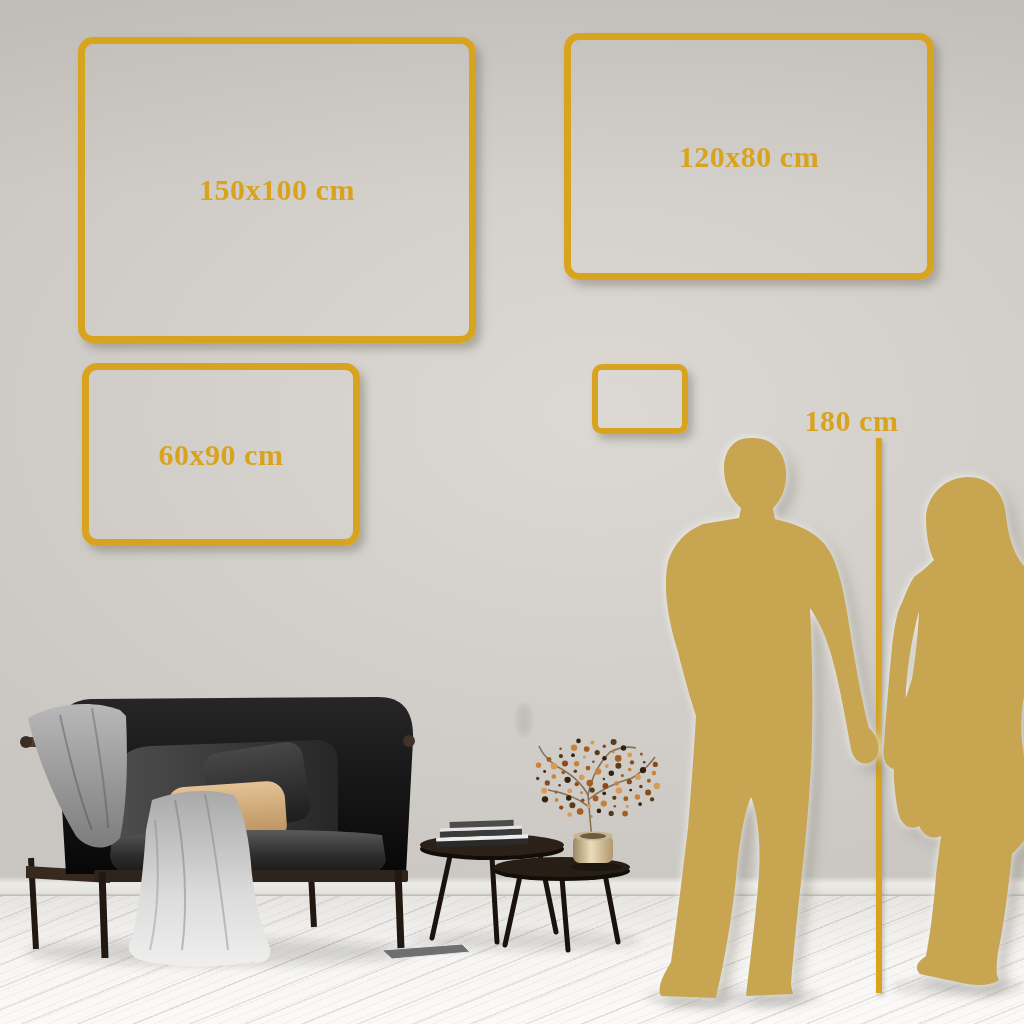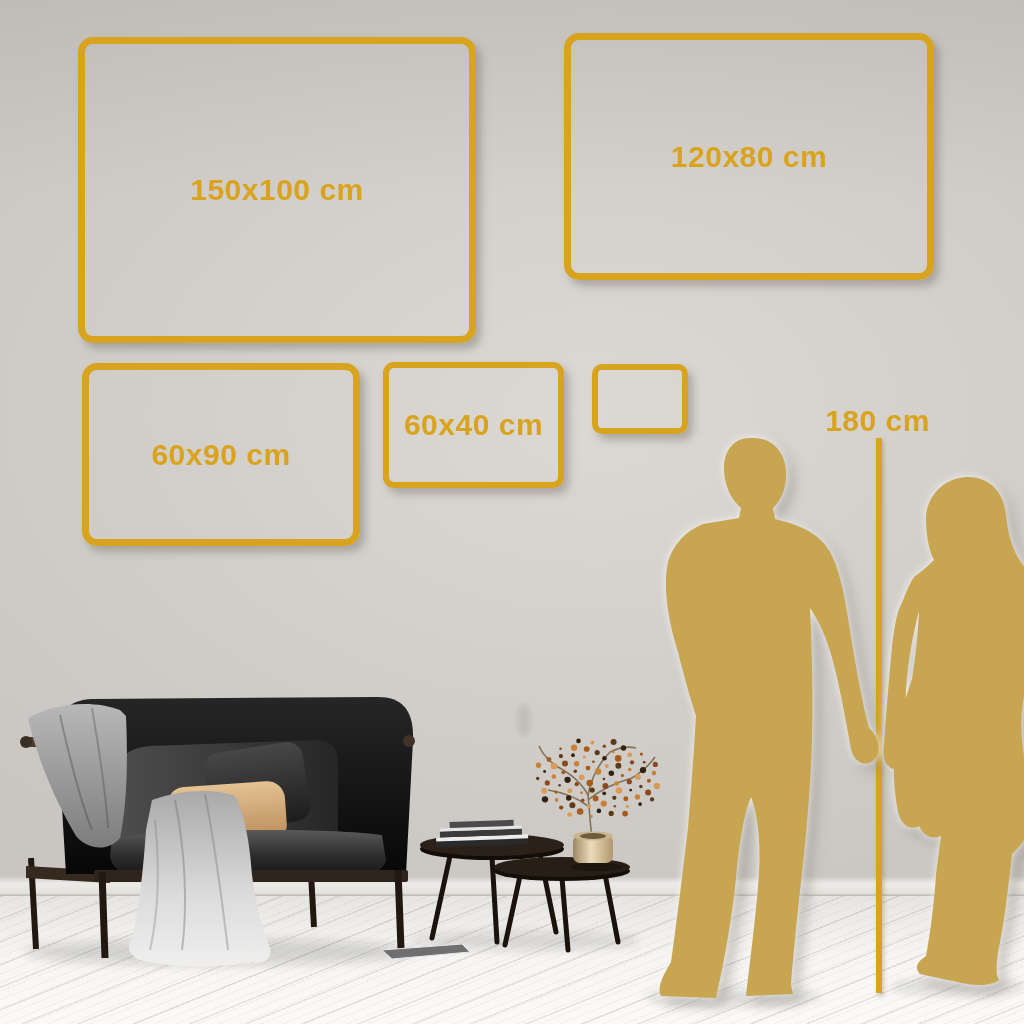--- a/index.html
+++ b/index.html
@@ -21,31 +21,31 @@
           repeating-linear-gradient(158deg, rgba(115,110,102,0.16) 0 1.5px, rgba(0,0,0,0) 1.5px 21px),
           repeating-linear-gradient(158deg, rgba(115,110,102,0.07) 0 1px, rgba(0,0,0,0) 1px 8px),
           linear-gradient(180deg,#e7e5e2 0%, var(--floor-light,#f6f5f3) 45%, #fbfaf9 100%);}
 
   
   .frame{position:absolute;z-index:2;box-sizing:border-box;
          border:7px solid var(--accent-gold,#d8a41f);border-radius:15px;
          box-shadow:5px 6px 9px rgba(100,94,82,0.38);
          display:flex;align-items:center;justify-content:center;}
   .size-label{color:var(--label-gold,#d9a31d);font-weight:700;font-size:30px;
-         letter-spacing:0.5px;white-space:nowrap;}
+         letter-spacing:0.5px;white-space:nowrap;font-family:Liberation Serif, serif;}
   .f-150 {left:78px; top:37px; width:398px;height:306px;align-items:center;}
   .f-120 {left:564px;top:33px; width:370px;height:247px;}
   .f-6090{left:82px; top:363px;width:278px;height:183px;border-radius:15px;}
   .f-6040{left:383px;top:362px;width:181px;height:126px;border-width:6px;border-radius:11px;}
   .f-3020{left:592px;top:364px;width:96px; height:70px; border-width:6px;border-radius:10px;}
   .label-3020{position:absolute;left:586px;top:324px;width:160px;text-align:center;
          z-index:2;font-size:28px;}
 
   
-  .height-label{position:absolute;left:810px;top:404px;width:135px;text-align:center;z-index:3;}
+  .height-label{position:absolute;left:784px;top:404px;width:135px;text-align:center;z-index:3;}
   .height-line{position:absolute;left:876px;top:438px;width:6px;height:555px;z-index:3;
          background:var(--accent-gold,#d8a41f);
          box-shadow:2px 3px 4px rgba(100,94,82,0.30);}
 
   
   svg.scene{position:absolute;left:0;top:0;width:1024px;height:1024px;z-index:4;}
   .silhouette{fill:var(--silhouette-gold,#c7a551);}
   .glow{filter:drop-shadow(0 0 5px rgba(255,255,255,0.85))
                drop-shadow(7px 7px 6px rgba(125,118,106,0.40));}
 </style>
@@ -59,23 +59,20 @@
   <div class="floor"></div>
 
   <div class="frame f-150">
     <span class="size-label">150x100 cm</span>
   </div>
   <div class="frame f-120">
     <span class="size-label">120x80 cm</span>
   </div>
   <div class="frame f-6090">
     <span class="size-label">60x90 cm</span>
-  </div>
-  <div class="frame f-6040">
-    <span class="size-label">60x40 cm</span>
   </div>
   <div class="frame f-3020"></div>
 
   <div class="size-label height-label">180 cm</div>
   <div class="height-line"></div>
 
   <svg class="scene" viewBox="0 0 1024 1024" xmlns="http://www.w3.org/2000/svg">
     <defs>
       <filter id="blur6" x="-40%" y="-40%" width="180%" height="180%">
         <feGaussianBlur stdDeviation="5"></feGaussianBlur>

